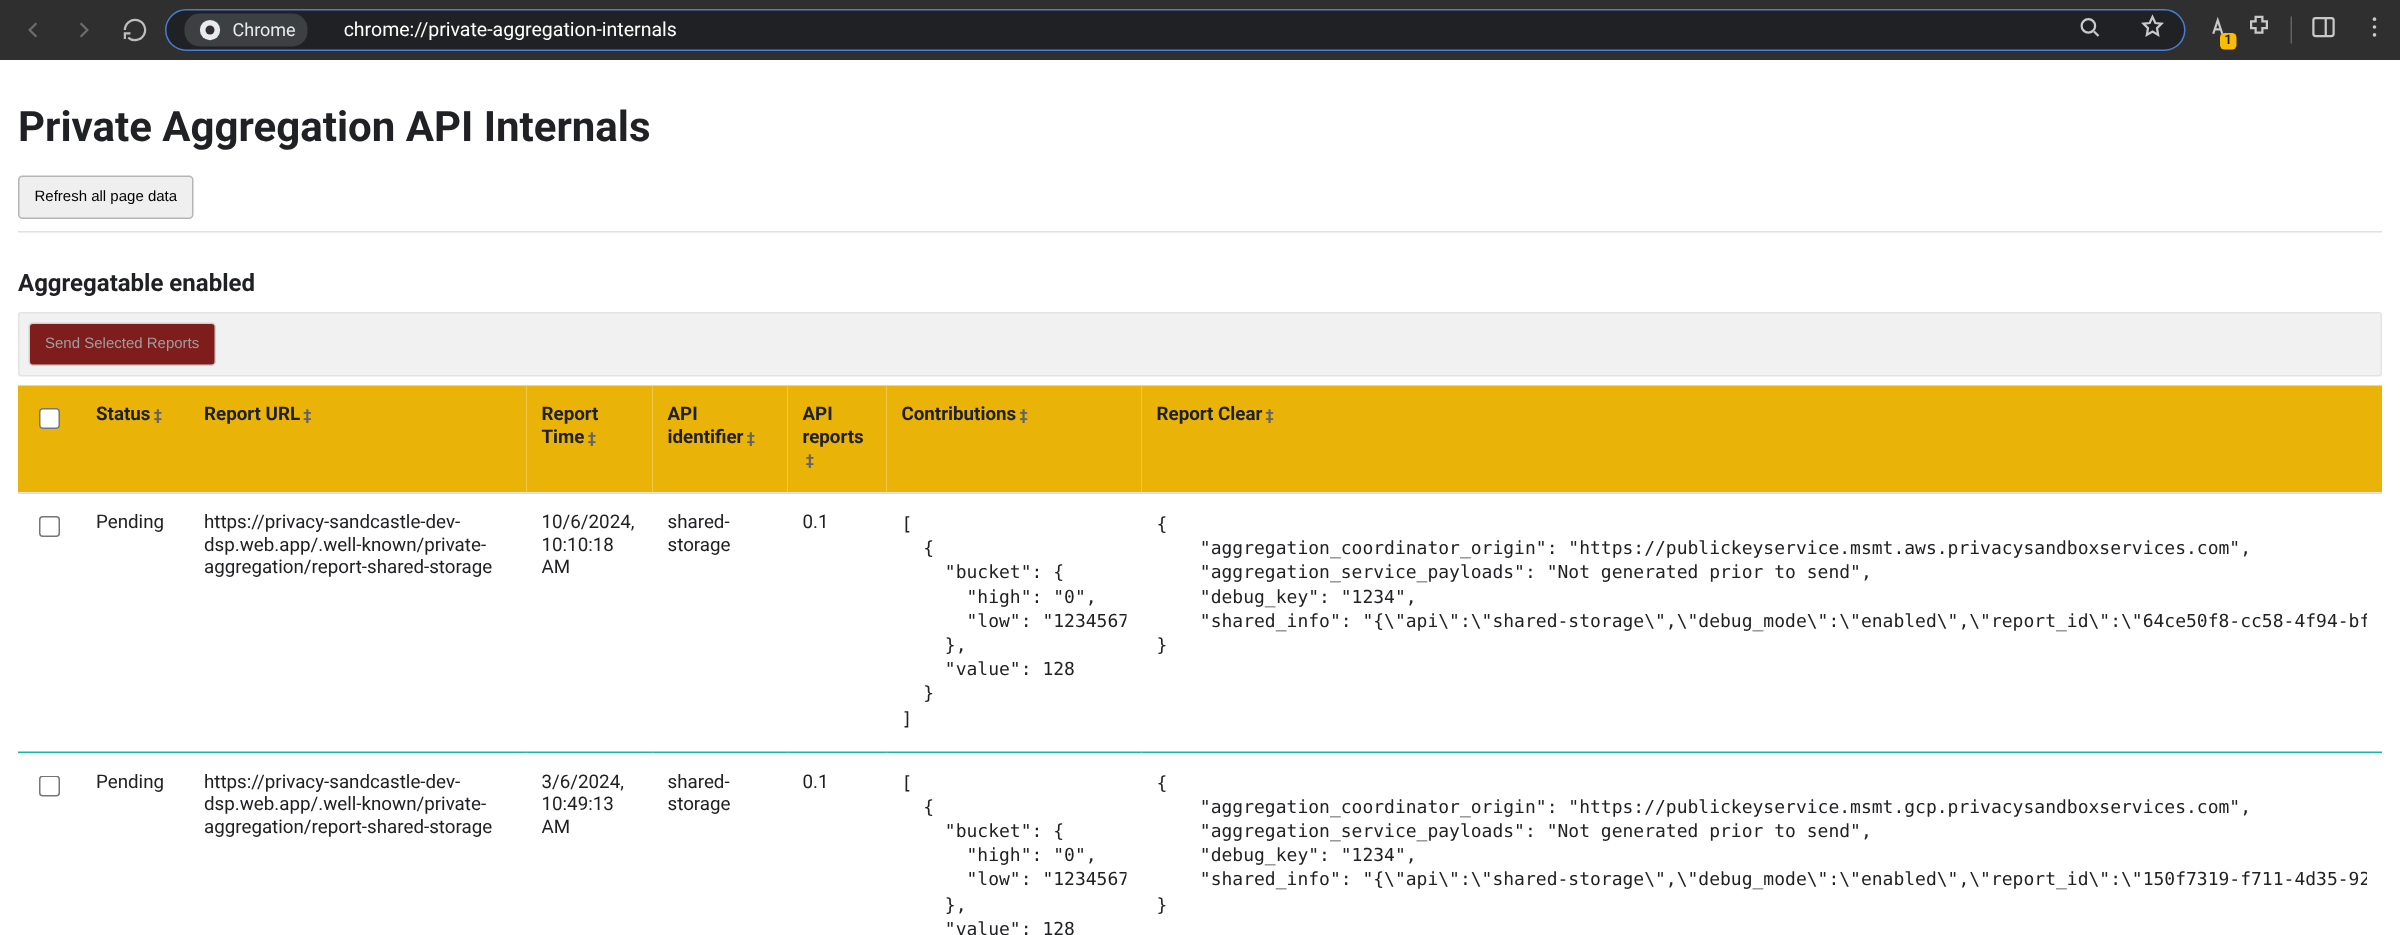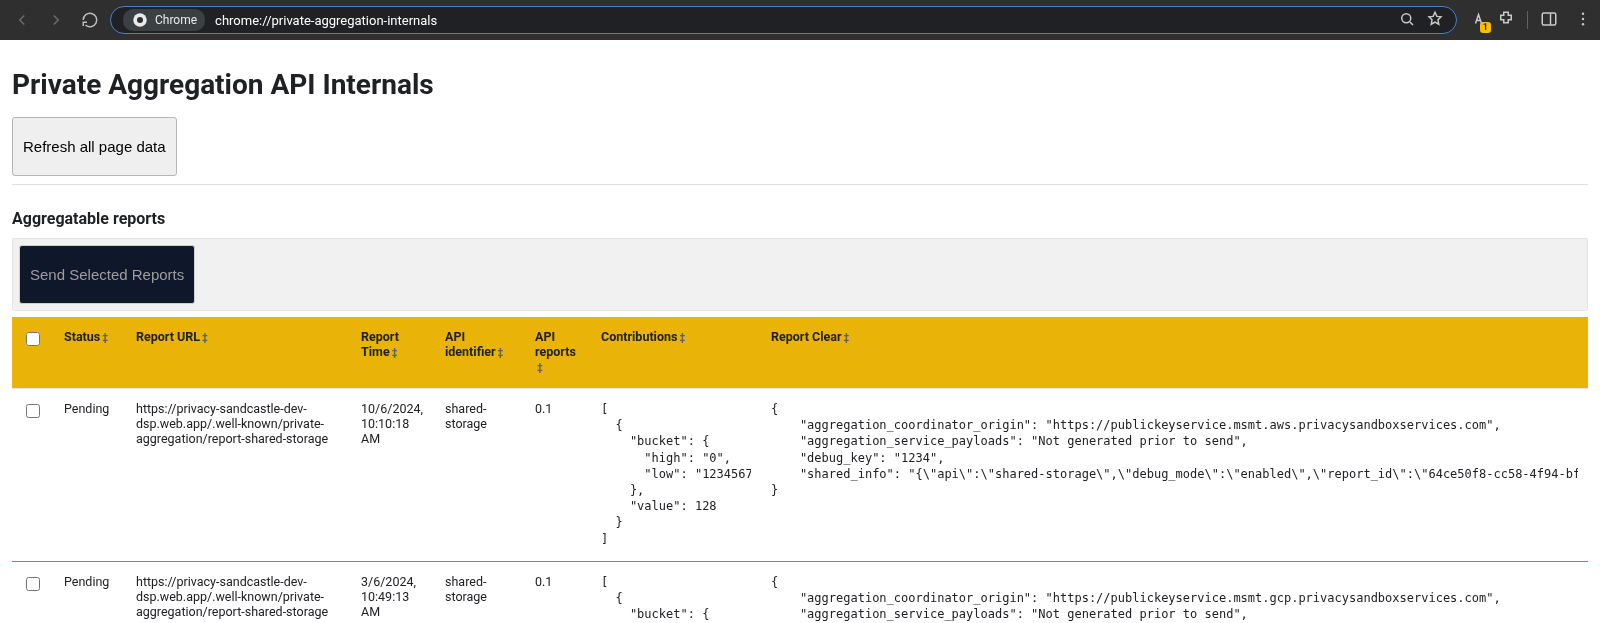--- a/index.html
+++ b/index.html
@@ -1,36 +1,36 @@
 <!DOCTYPE html>
 <html><head>
 <meta charset="utf-8">
 <style>
   * { box-sizing: border-box; }
   html, body { margin:0; padding:0; font-family: -apple-system, BlinkMacSystemFont, "Segoe UI", Roboto, Arial, sans-serif; font-size:13px; color:#202124; background:#fff; }
   
   .chrome-bar { background:#2f2f2f; height:40px; display:flex; align-items:center; padding:0 8px; gap:6px; }
   .chrome-bar .nav-btn { width:28px; height:28px; display:flex; align-items:center; justify-content:center; border-radius:14px; color:#bdbdbd; }
   .chrome-bar .nav-btn.dim { color:#6d6d6d; }
-  .chrome-bar .omnibox { flex:1; height:28px; background:#202124; border:1px solid #4a7ecf; border-radius:15px; display:flex; align-items:center; padding:0 12px; gap:10px; color:#e8eaed; }
+  .chrome-bar .omnibox { flex:1; height:28px; background:#202124; border:1px solid #4a7ecf; border-radius:15px; display:flex; align-items:center; padding:0 12px; gap:24px; color:#e8eaed; }
   .chrome-bar .omnibox .chip { background:#3c4043; color:#e8eaed; font-size:12px; padding:2px 8px; border-radius:10px; display:flex; align-items:center; gap:6px; }
   .chrome-bar .omnibox .url { color:#ffffff; font-size:13px; }
   .chrome-bar .right { display:flex; align-items:center; gap:8px; margin-left:8px; color:#c9c9c9; }
   .right .sep { width:1px; height:18px; background:#5f6368; margin:0 4px; }
   .badge { position:relative; }
   .badge .dot { position:absolute; bottom:-2px; right:-2px; background:#fbbc04; color:#202124; font-size:9px; font-weight:600; border-radius:3px; padding:0 3px; line-height:11px; }
   .avatar { width:20px; height:20px; border-radius:50%; background: radial-gradient(circle at 35% 35%, #e57373 0 40%, #8e24aa 41% 100%); }
   .icon { width:18px; height:18px; }
   
   .page { padding:10px 12px 40px; }
   h1 { font-size:28px; font-weight:700; margin:18px 0 16px; }
   h2 { font-size:16px; font-weight:700; margin:24px 0 10px; }
   .btn-row { display:flex; gap:22px; margin-bottom:8px; }
-  button.std { background:#efefef; border:1px solid #b5b5b5; border-radius:3px; padding:20px 10px; font-size:15px; cursor:pointer; }
-  button.std:disabled { color:#9e9e9e; border-color:#d0d0d0; background:#0f172a; cursor:default; }
+  button.std { background:#efefef; border:1px solid #b5b5b5; border-radius:3px; padding:8px 10px; font-size:10px; cursor:pointer; }
+  button.std:disabled { color:#9e9e9e; border-color:#d0d0d0; background:#7f1d1d; cursor:default; }
   hr.light { border:none; border-top:1px solid #e0e0e0; margin:8px 0 0; }
   .report-toolbar { background:#f1f1f1; border:1px solid #e3e3e3; border-radius:2px; padding:6px 6px; margin-bottom:6px; }
   table.reports { width:100%; border-collapse:collapse; table-layout:fixed; }
   table.reports th, table.reports td { text-align:left; vertical-align:top; padding:12px 10px 14px; font-size:12.5px; border-bottom:1px solid #14b8a6; }
   table.reports thead th { font-weight:700; border-bottom:1px solid #e2e2e2; background:#eab308; }
   table.reports thead th .sort { font-size:10px; color:#5f6368; margin-left:2px; }
   col.c-check { width:42px; }
   col.c-status { width:72px; }
   col.c-url { width:225px; }
   col.c-time { width:84px; }
@@ -115,21 +115,21 @@
 </div>
 
 <div class="page">
   <h1>Private Aggregation API Internals</h1>
 
   <div class="btn-row">
     <button class="std">Refresh all page data</button>
   </div>
   <hr class="light">
 
-  <h2>Aggregatable reports</h2>
+  <h2>Aggregatable enabled</h2>
 
   <div class="report-toolbar">
     <button class="std" disabled="">Send Selected Reports</button>
   </div>
 
   <table class="reports">
     <colgroup>
       <col class="c-check">
         <col class="c-status">
         <col class="c-url">

